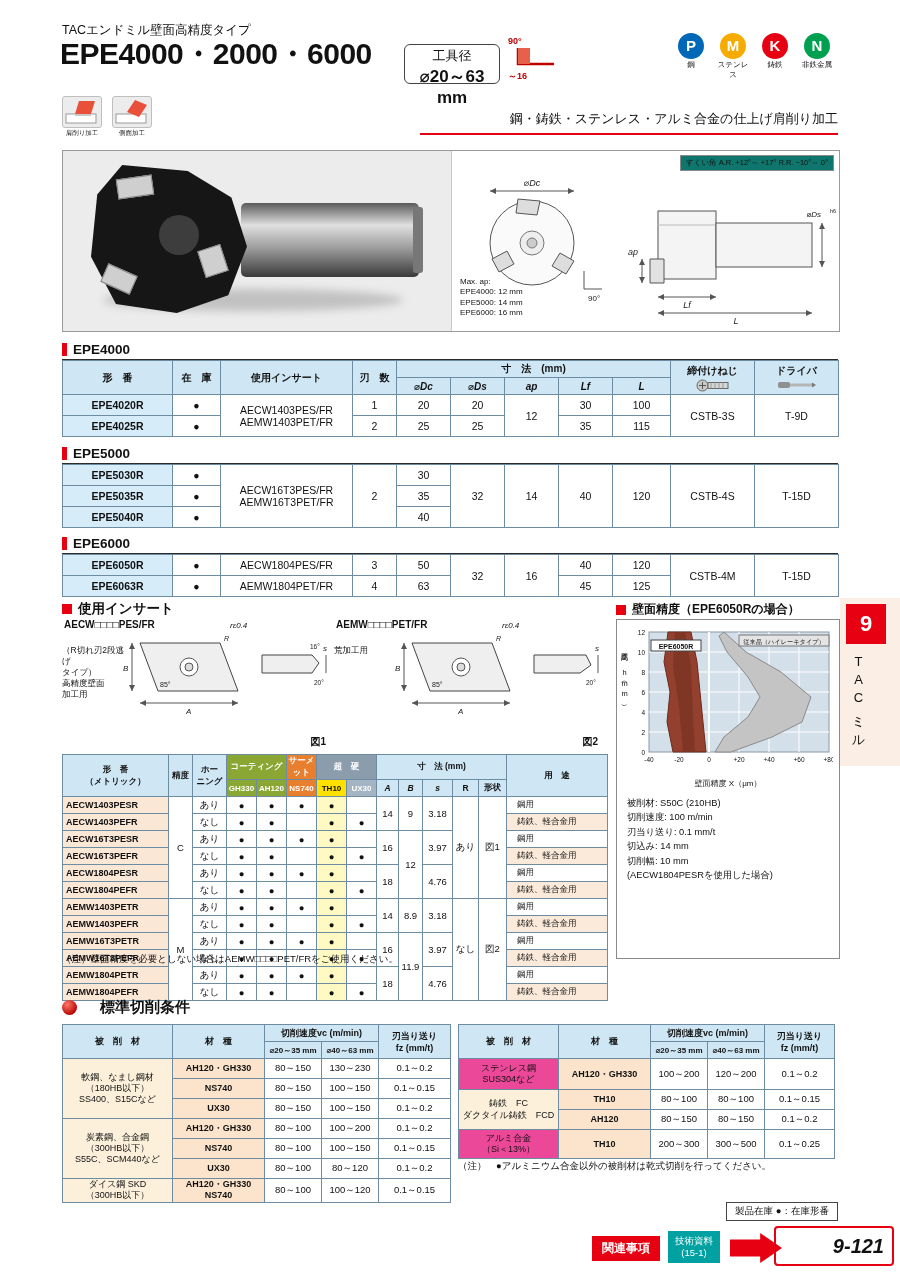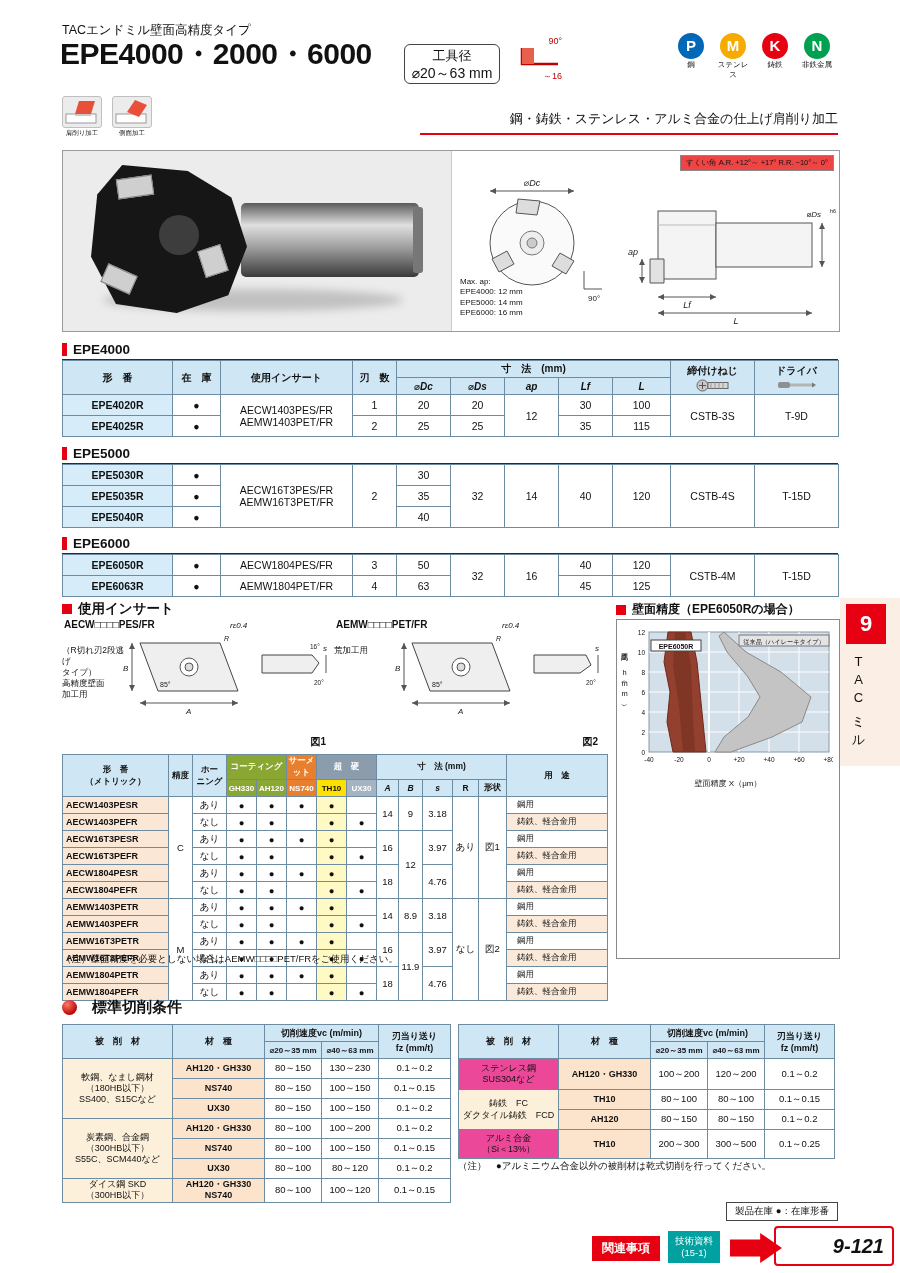--- a/index.html
+++ b/index.html
@@ -5,22 +5,22 @@
 html,body{margin:0;padding:0}
 body{position:relative;width:900px;height:1273px;background:#fff;color:#111;
 font-family:"Liberation Sans","DejaVu Sans",sans-serif;overflow:hidden;font-size:11px}
 .pre{white-space:pre-line}
 .it{font-style:italic}
 
 .subtitle{position:absolute;left:62px;top:22px;font-size:12.5px}
 .title{position:absolute;left:60px;top:34px;font-size:30px;font-weight:bold;letter-spacing:-.5px;margin:0}
 .dia-badge{position:absolute;left:404px;top:44px;width:94px;height:36px;border:1.5px solid #444;border-radius:6px;text-align:center;padding-top:2px;background:#fff}
 .dia-l{font-size:13px}
-.dia-v{font-size:14px;font-weight:normal}
-.corner-badge{position:absolute;left:508px;top:36px;width:54px;text-align:right;color:#c00000;font-size:9px;font-weight:normal}
+.dia-v{font-size:17px;font-weight:bold}
+.corner-badge{position:absolute;left:508px;top:36px;width:54px;text-align:left;color:#c00000;font-size:9px;font-weight:bold}
 .iso{position:absolute;left:674px;top:33px;display:flex;gap:8px}
 .iso-item{width:34px;text-align:center}
 .iso-c{display:block;width:26px;height:26px;margin:0 auto;border-radius:50%;color:#fff;font-weight:bold;font-size:15px;line-height:26px}
 .iso-c.p{background:#0068b7}.iso-c.m{background:#f6ab00}.iso-c.k{background:#e60012}.iso-c.n{background:#00a051}
 .iso-l{font-size:7.5px;display:block;margin-top:1px}
 .appicons{position:absolute;left:62px;top:96px;display:flex;gap:10px}
 .appicon{display:flex;flex-direction:column;align-items:center}
 .appbox{width:38px;height:30px;background:#ececec;border:1px solid #bfbfbf;border-radius:3px;display:flex;align-items:center;justify-content:center}
 .app-l{font-size:6.5px;margin-top:1px}
 .tagline{position:absolute;left:420px;top:110px;width:418px;text-align:right;font-size:13px;border-bottom:2px solid #e60012;padding-bottom:5px}
@@ -30,32 +30,32 @@
 .ph-shadow{position:absolute;left:40px;top:138px;width:300px;height:22px;background:rgba(0,0,0,.18);border-radius:50%;filter:blur(4px)}
 .ph-shank{position:absolute;left:178px;top:52px;width:178px;height:74px;border-radius:5px;background:linear-gradient(180deg,#5a5a5a,#e0e0e0 30%,#9a9a9a 62%,#3a3a3a)}
 .ph-cap{position:absolute;left:350px;top:56px;width:10px;height:66px;background:#777;border-radius:3px}
 .ph-head{position:absolute;left:28px;top:14px;width:156px;height:148px;background:#161616;clip-path:polygon(20% 0%,62% 4%,90% 22%,100% 55%,88% 88%,55% 100%,16% 94%,0% 62%,4% 20%)}
 .ph-ins{position:absolute;background:#cfcfcf;border:1px solid #888}
 .ph-i1{left:54px;top:26px;width:34px;height:18px;transform:rotate(-8deg)}
 .ph-i2{left:40px;top:118px;width:30px;height:18px;transform:rotate(24deg)}
 .ph-i3{left:138px;top:96px;width:22px;height:26px;transform:rotate(-18deg)}
 .ph-glint{position:absolute;left:96px;top:64px;width:40px;height:40px;background:#3d3d3d;border-radius:50%}
 .draw{position:relative;width:386px;height:100%;background:#fff;border-left:1px solid #c9c9c9}
-.rake{position:absolute;right:4px;top:4px;border:1px solid #8a8a8a;font-size:7.5px;padding:2px 5px;z-index:2;background:#ef4444}
+.rake{position:absolute;right:4px;top:4px;border:1px solid #8a8a8a;font-size:7.5px;padding:2px 5px;z-index:2;background:#0f766e}
 .maxap{position:absolute;left:8px;top:126px;font-size:8px;line-height:1.3;z-index:2}
 .drawsvg{position:absolute;left:0;top:0;width:386px;height:178px}
 
 .shead{position:absolute;display:flex;align-items:center;gap:6px;font-weight:bold;font-size:13.5px}
 .rule{width:776px;border-bottom:1.5px solid #2b2b2b;padding-bottom:2px}
 .rb{width:5px;height:13px;background:#e60012;flex:0 0 auto}
 .rs{width:10px;height:10px;background:#e60012;flex:0 0 auto}
 .h4{left:62px;top:342px}.h5{left:62px;top:446px}.h6{left:62px;top:536px}
 .hins{left:62px;top:600px}
 .hwall{left:616px;top:601px;font-size:12px}
-.hcut{left:62px;top:998px;font-size:15px;gap:15px}
+.hcut{left:62px;top:998px;font-size:15px;gap:23px}
 .ball{width:15px;height:15px;border-radius:50%;background:radial-gradient(circle at 35% 30%,#ff7a68,#b50000 75%);flex:0 0 auto}
 
 table{border-collapse:collapse;table-layout:fixed}
 .spec{position:absolute;width:776px;font-size:10.5px;text-align:center;background:#fff}
 .spec th,.spec td{border:1px solid #6d8ca1;padding:0 2px;height:20px;overflow:hidden}
 .spec th{background:#cfe6f4;font-weight:bold;font-size:10px;height:16px}
 .spec td.mc{background:#d6ecf9;font-weight:bold}
 .t4{left:62px;top:360px}.t5{left:62px;top:464px}.t6{left:62px;top:554px}
 .hicon{display:block;margin:1px auto 0}
 
@@ -688,20 +688,26 @@
     <text x="20" y="9" font-size="6.5" text-anchor="end" fill="#111">12</text>
     <text x="24" y="136" font-size="6.5" text-anchor="middle" fill="#111">-40</text>
     <text x="54" y="136" font-size="6.5" text-anchor="middle" fill="#111">-20</text>
     <text x="84" y="136" font-size="6.5" text-anchor="middle" fill="#111">0</text>
     <text x="114" y="136" font-size="6.5" text-anchor="middle" fill="#111">+20</text>
     <text x="144" y="136" font-size="6.5" text-anchor="middle" fill="#111">+40</text>
     <text x="174" y="136" font-size="6.5" text-anchor="middle" fill="#111">+60</text>
     <text x="204" y="136" font-size="6.5" text-anchor="middle" fill="#111">+80</text>
   </svg>
   <div class="wall-xlabel">壁面精度 X（μm）</div>
+  <div class="wall-cond pre">被削材: S50C (210HB)
+切削速度: 100 m/min
+刃当り送り: 0.1 mm/t
+切込み: 14 mm
+切削幅: 10 mm
+(AECW1804PESRを使用した場合)</div>
 </div>
 
 <div class="shead hcut">
   <span class="ball"></span>
   <span>標準切削条件</span>
 </div>
 
 <table class="cut tcl">
 <colgroup>
       <col style="width:110px">

